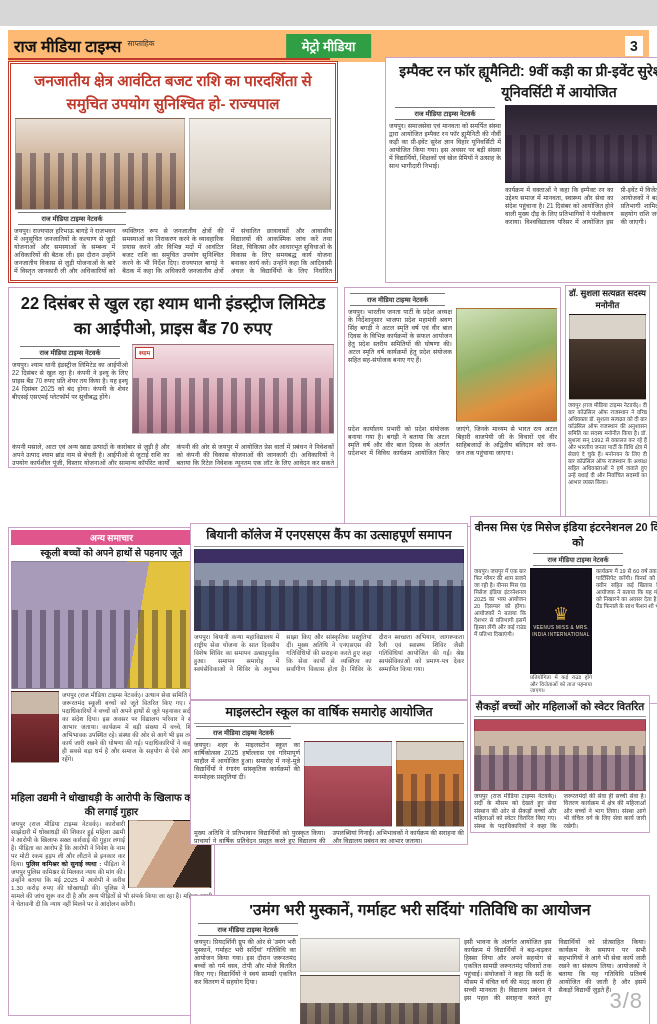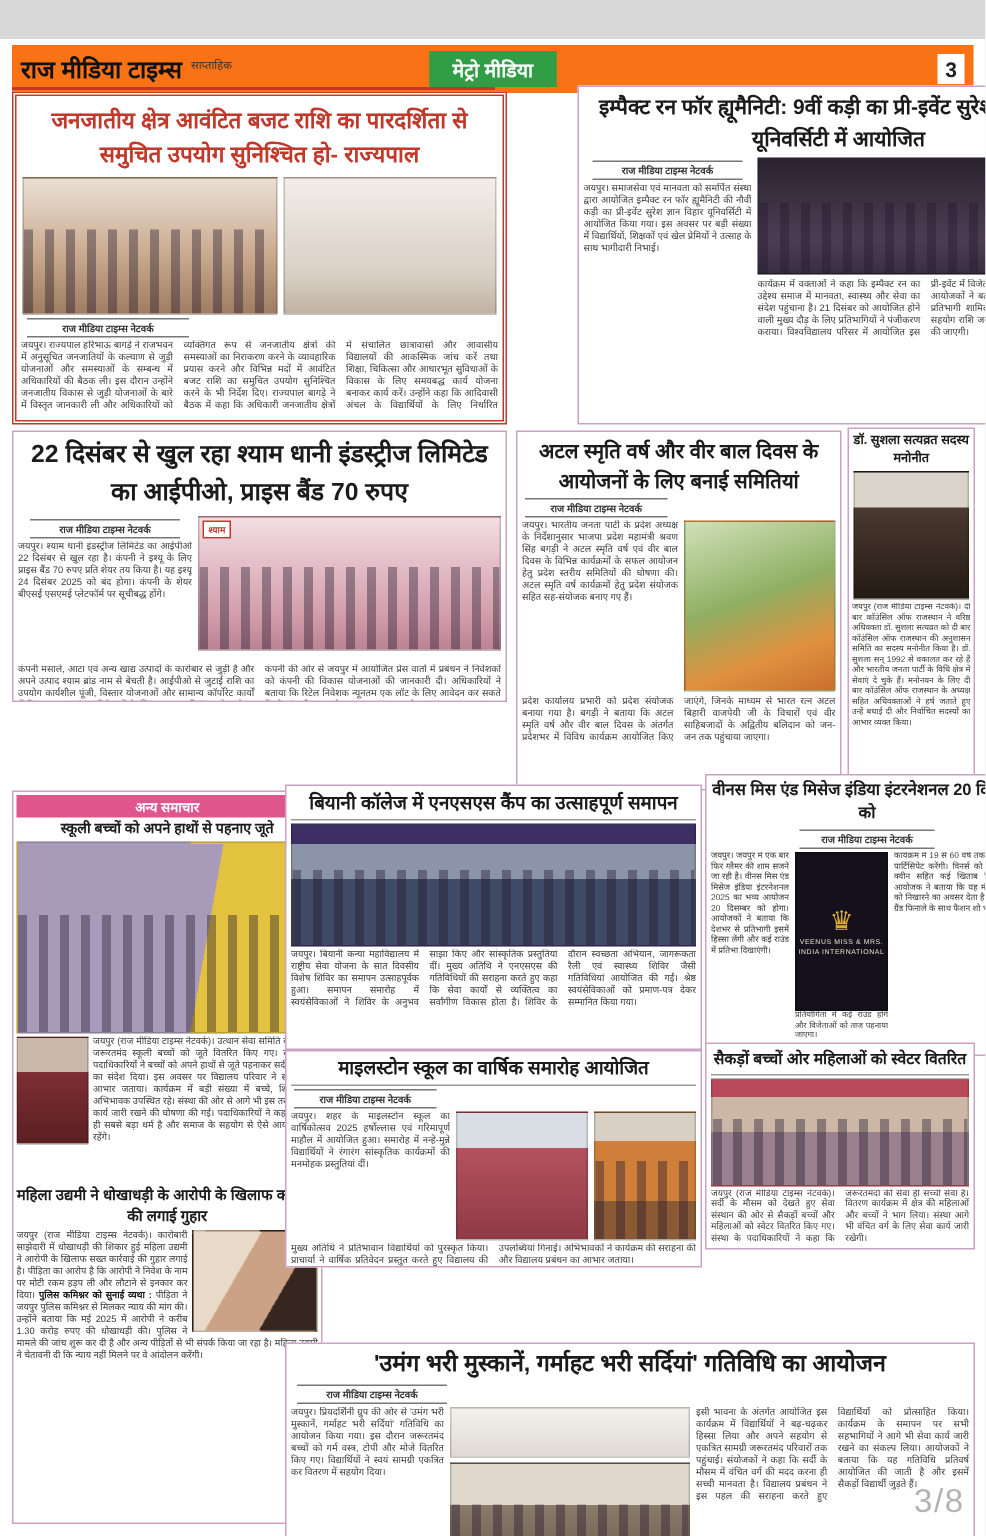--- a/index.html
+++ b/index.html
@@ -1,20 +1,20 @@
 <!DOCTYPE html>
 <html><head>
 <meta charset="utf-8">
 <style>
   html,body{margin:0;padding:0;background:#efefef;}
   .stage{position:relative;width:657px;height:1024px;background:#ffffff;overflow:hidden;
          font-family:"Liberation Sans","DejaVu Sans",sans-serif;color:#222;}
   .topstrip{position:absolute;left:0;top:0;width:657px;height:26px;background:#d7d7d7;}
   
-  .masthead{position:absolute;left:8px;top:30px;width:641px;height:28px;background:#f97316;
+  .masthead{position:absolute;left:8px;top:30px;width:641px;height:28px;background:#fdba74;
             display:flex;align-items:center;padding:16px 6px;box-sizing:border-box;}
   .paper-name{font-size:16px;font-weight:bold;color:#111;}
   .edition{font-size:7.5px;color:#333;margin-left:6px;margin-top:-6px;}
   .section-banner{position:absolute;left:50%;transform:translateX(-50%);background:#2f9e44;color:#fff;
             font-weight:bold;font-size:13px;padding:3px 16px;}
   .mast-right{margin-left:auto;display:flex;align-items:center;gap:8px;}
   .dateline{font-size:8px;color:#333;margin-top:42px;}
   .pagenum{background:#fff;font-size:14px;font-weight:bold;width:18px;height:20px;
            display:flex;align-items:center;justify-content:center;}
   .redrule{position:absolute;left:8px;top:58px;width:322px;height:2px;background:#c0392b;}
@@ -115,21 +115,20 @@
         <div class="bt" style="height:78px;">जयपुर। श्याम धानी इंडस्ट्रीज लिमिटेड का आईपीओ 22 दिसंबर से खुल रहा है। कंपनी ने इश्यू के लिए प्राइस बैंड 70 रुपए प्रति शेयर तय किया है। यह इश्यू 24 दिसंबर 2025 को बंद होगा। कंपनी के शेयर बीएसई एसएमई प्लेटफॉर्म पर सूचीबद्ध होंगे।</div>
       </div>
       <div class="ph ph-ipo crowd" style="flex:1;height:88px;">
         <span class="shyam-tag">श्याम</span>
       </div>
     </div>
     <div class="bt c2" style="height:70px;margin-top:4px;">कंपनी मसाले, आटा एवं अन्य खाद्य उत्पादों के कारोबार से जुड़ी है और अपने उत्पाद श्याम ब्रांड नाम से बेचती है। आईपीओ से जुटाई राशि का उपयोग कार्यशील पूंजी, विस्तार योजनाओं और सामान्य कॉर्पोरेट कार्यों में किया जाएगा। एंकर निवेशकों के लिए इश्यू 19 दिसंबर को खुलेगा। कंपनी की ओर से जयपुर में आयोजित प्रेस वार्ता में प्रबंधन ने निवेशकों को कंपनी की विकास योजनाओं की जानकारी दी। अधिकारियों ने बताया कि रिटेल निवेशक न्यूनतम एक लॉट के लिए आवेदन कर सकते हैं और कंपनी का कारोबार लगातार बढ़ रहा है।</div>
   </div>
 
   <div class="box" style="left:344px;top:287px;width:217px;height:240px;">
-    <div class="h-dark" style="font-size:13.5px;line-height:1.45;">अटल स्मृति वर्ष और वीर बाल दिवस के आयोजनों के लिए बनाई समितियां</div>
     <div class="byline" style="width:95px;margin-left:2px;">राज मीडिया टाइम्स नेटवर्क</div>
     <div class="row" style="margin-top:1px;">
       <div class="bt" style="width:104px;flex:none;height:112px;">जयपुर। भारतीय जनता पार्टी के प्रदेश अध्यक्ष के निर्देशानुसार भाजपा प्रदेश महामंत्री श्रवण सिंह बगड़ी ने अटल स्मृति वर्ष एवं वीर बाल दिवस के विभिन्न कार्यक्रमों के सफल आयोजन हेतु प्रदेश स्तरीय समितियों की घोषणा की। अटल स्मृति वर्ष कार्यक्रमों हेतु प्रदेश संयोजक सहित सह-संयोजक बनाए गए हैं।</div>
       <div class="ph ph-bjp" style="flex:1;height:112px;"></div>
     </div>
     <div class="bt c2" style="height:66px;margin-top:3px;">प्रदेश कार्यालय प्रभारी को प्रदेश संयोजक बनाया गया है। बगड़ी ने बताया कि अटल स्मृति वर्ष और वीर बाल दिवस के अंतर्गत प्रदेशभर में विविध कार्यक्रम आयोजित किए जाएंगे, जिनके माध्यम से भारत रत्न अटल बिहारी वाजपेयी जी के विचारों एवं वीर साहिबजादों के अद्वितीय बलिदान को जन-जन तक पहुंचाया जाएगा।</div>
   </div>
 
   <div class="box" style="left:565px;top:285px;width:85px;height:247px;padding:2px;">
     <div class="h-dark h-xs">डॉ. सुशला सत्यव्रत सदस्य मनोनीत</div>

